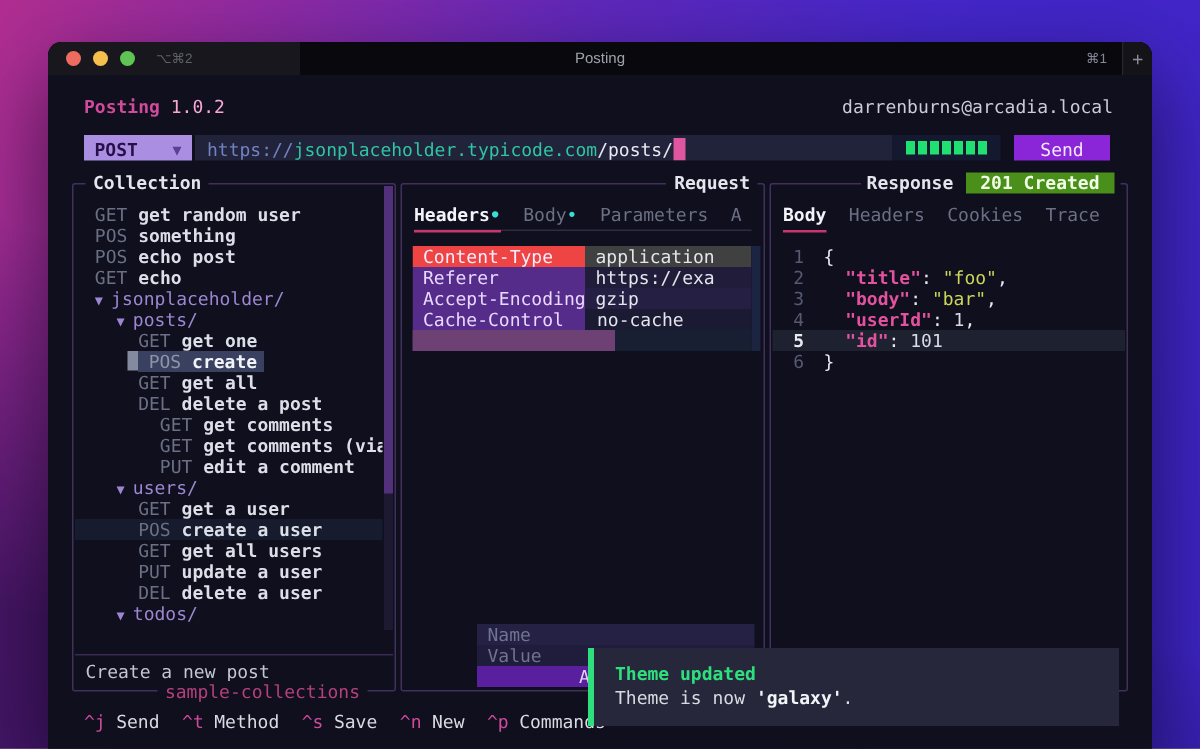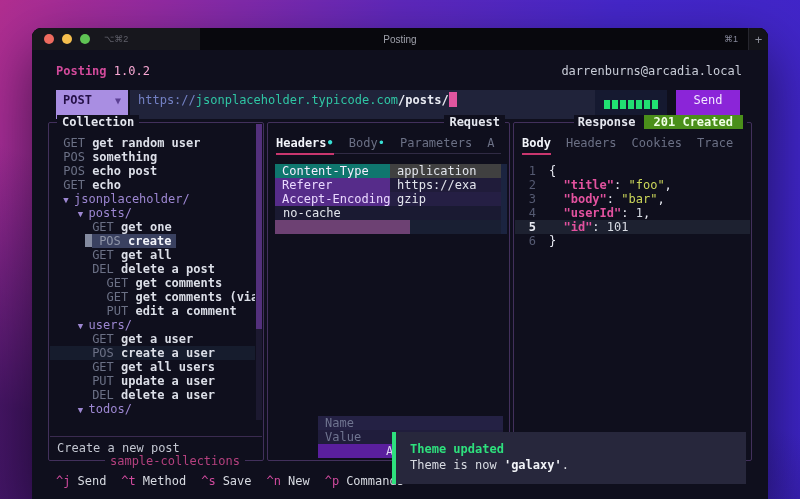--- a/index.html
+++ b/index.html
@@ -27,25 +27,25 @@
   .tb-right { margin-left:auto; display:flex; align-items:center; height:100%; }
   .win-shortcut { color:#86889a; font-size:9px; margin-right:10px; }
   .new-tab { width:20px; height:100%; background:#131318; border-left:1px solid #26262e; color:#8b8d98; display:flex; align-items:center; justify-content:center; border-radius:0 9px 0 0; font-size:13px; }
   
   .app { position:absolute; top:22px; left:0; right:0; bottom:0; background:#0f0f1d; font-size:12px; color:#dcdfe8; }
   .app-header { position:absolute; top:14px; left:24px; right:26px; display:flex; justify-content:space-between; white-space:pre; }
   .app-name { color:#d24a9b; font-weight:bold; }
   .app-version { color:#f9a8d4; }
   .user-host { color:#c9cdd8; }
   
-  .url-row { position:absolute; top:40px; left:24px; right:28px; height:29px; display:flex; line-height:21px; }
+  .url-row { position:absolute; top:40px; left:24px; right:28px; height:17px; display:flex; line-height:21px; }
   .method-select { width:72px; background:#a98ee2; color:#251047; font-weight:bold; display:flex; justify-content:space-between; padding:0 7px; }
   .method-select .dd { color:#5b3f93; font-size:10px; }
   .url-input { flex:1; background:#20233a; padding-left:8px; white-space:pre; overflow:hidden; margin-left:2px; }
-  .u-scheme { color:#7381c4; } .u-host { color:#2fc6a4; } .u-path { color:#e8eaf2;font-weight:bold; }
+  .u-scheme { color:#7381c4; } .u-host { color:#2fc6a4; } .u-path { color:#e8eaf2; }
   .cursor-pink { display:inline-block; width:8px; height:15px; background:#e0559f; vertical-align:-3px; }
   .blocks { display:flex; gap:2px; align-items:center; background:#151930; padding:0 9px; }
   .blk { width:6px; height:9px; background:#21e072; }
   .send-btn { width:64px; background:#8b25d8; color:#f2e9ff; text-align:center; margin-left:9px; }
   
   .panels { position:absolute; top:72px; left:16px; right:16px; height:339px; display:flex; gap:3px; }
   .panel { position:relative; border:1px solid #42305c; border-radius:2px; background:#0f0f1d; }
   .panel-title { position:absolute; top:-8px; font-weight:bold; color:#e4e6ee; background:#0f0f1d; padding:0 5px; white-space:pre; }
   .p-collection { width:216px; }
   .p-request { flex:1; }
@@ -70,21 +70,21 @@
   
   .tabs { position:absolute; top:13px; left:8px; right:8px; height:18px; display:flex; white-space:pre; }
   .tabs.with-line { border-bottom:1px solid #302b44; }
   .tab { margin-right:15px; color:#6b7085; height:17px; line-height:15px; }
   .tab.active { color:#f2f4fa; font-weight:bold; box-shadow:0 2px 0 #c9366e; }
   .tab .dot { color:#38dfd4; }
   
   .htable { position:absolute; top:41px; left:7px; right:8px; }
   .hrow { display:flex; height:14px; line-height:14px; white-space:pre; overflow:hidden; }
   .hkey { width:115px; padding-left:7px; background:#562c8a; color:#ead9ff; overflow:hidden; }
-  .hrow.sel .hkey { background:#0f766e; color:#f6edff; }
+  .hrow.sel .hkey { background:#ef4444; color:#f6edff; }
   .hval { flex:1; padding-left:7px; color:#e2e5ec; overflow:hidden; }
   .v0 { background:#404040; } .v1 { background:#201c3a; } .v2 { background:#251f44; } .v3 { background:#1a1a32;padding-left:8px; }
   .hstub { display:flex; height:14px; }
   .hstub .l { width:135px; background:#6d4173; }
   .hstub .r { flex:1; background:#191f33; }
   .tbl-scroll { position:absolute; top:41px; right:2px; width:6px; height:70px; background:#1b2440; }
   
   .req-bottom { position:absolute; left:6px; right:6px; bottom:2px;padding-left:44px; }
   .req-input { height:14px; line-height:14px; padding-left:7px; color:#6f7490; }
   .req-input.name { background:#242144; }
@@ -190,21 +190,21 @@
         <div class="coll-footer-label">sample-collections</div>
       </div>
 
       <div class="panel p-request">
         <div class="panel-title" style="right:4px;">Request</div>
         <div class="tabs with-line"><span class="tab active"><span>Headers</span><span class="dot">•</span></span><span class="tab"><span>Body</span><span class="dot">•</span></span><span class="tab"><span>Parameters</span></span><span class="tab"><span>A</span></span></div>
         <div class="htable">
             <div class="hrow sel"><span class="hkey">Content-Type</span><span class="hval v0">application</span></div>
             <div class="hrow"><span class="hkey">Referer</span><span class="hval v1">https://exa</span></div>
             <div class="hrow"><span class="hkey">Accept-Encoding</span><span class="hval v2">gzip</span></div>
-            <div class="hrow"><span class="hval v3">no-cache</span></div>
+            <div class="hrow"><span class="hkey">Cache-Control</span><span class="hval v3">no-cache</span></div>
             <div class="hstub">
               <div class="l"></div>
               <div class="r"></div>
             </div>
           </div>
         <div class="tbl-scroll"></div>
         <div class="req-bottom">
           <div class="req-input name">Name</div>
           <div class="req-input value">Value</div>
           <div class="add-btn">Add h</div>

